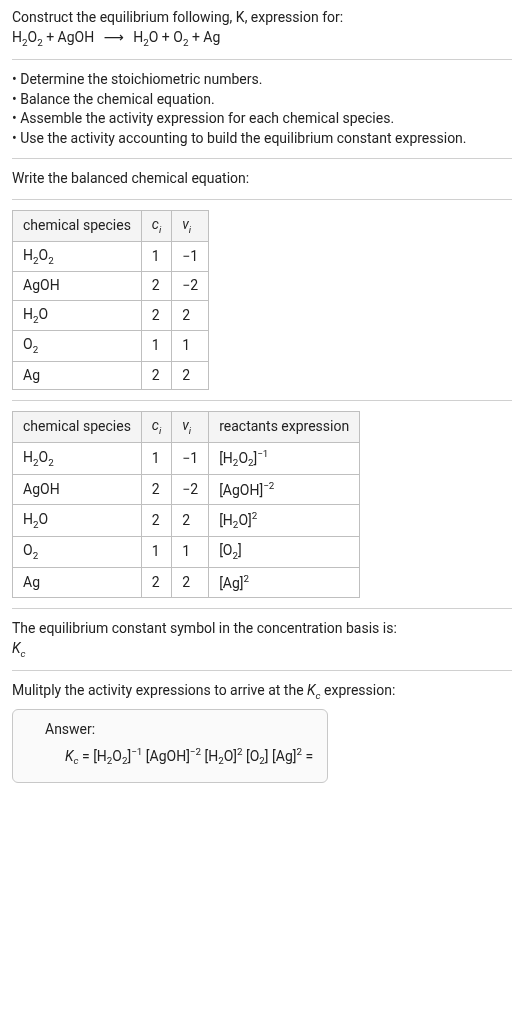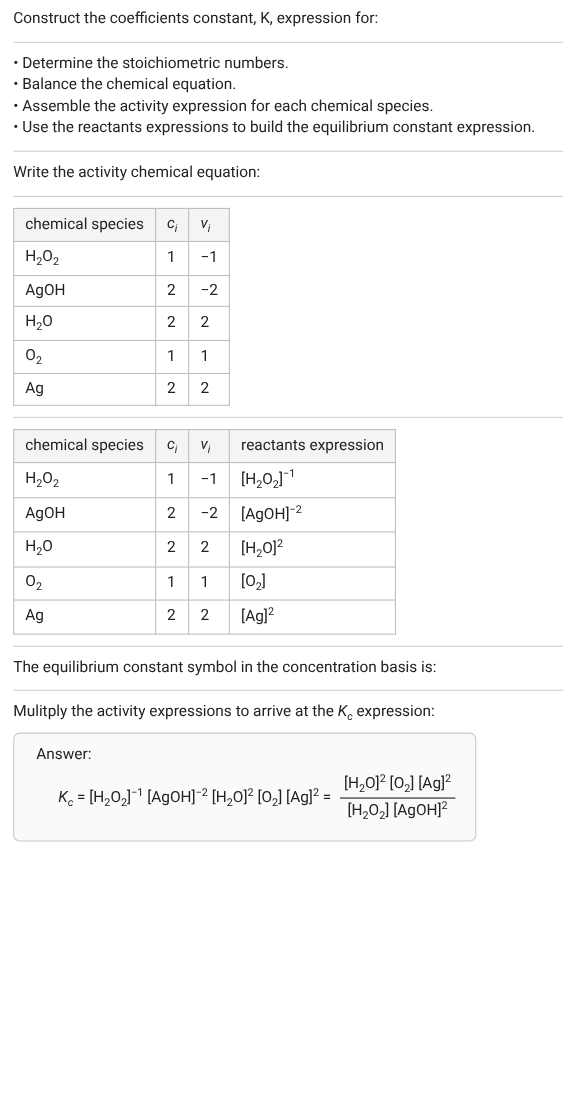--- a/index.html
+++ b/index.html
@@ -30,21 +30,21 @@
   th, td {
     border: 1px solid #bfbfbf;
     padding: 4px 10px;
     text-align: left;
     font-weight: normal;
   }
   th { background: #f4f4f4; }
   .answer-box {
     border: 1px solid #c8c8c8;
     border-radius: 6px;
-    padding: 10px 14px 14px 20px;
+    padding: 10px 14px 14px 32px;
     background: #fafafa;
     display: inline-block;
   }
   .answer-label { margin-bottom: 6px; }
   .eq-line { white-space: nowrap; }
   .frac {
     display: inline-block;
     vertical-align: middle;
     text-align: center;
     margin: 0 4px;
@@ -52,38 +52,45 @@
   .frac .num { display: block; padding: 0 4px; border-bottom: 1px solid #222; }
   .frac .den { display: block; padding: 0 4px; }
 </style>
 </head>
 <body>
 
 
 
 
 <div class="block">
-  <div><span>Construct the coefficients constant, K, expression for:</span></div>
+  <div><span>Construct the equilibrium following, K, expression for:</span></div>
+  <div class="eq-line">
+    <span>H<span class="sub">2</span>O<span class="sub">2</span></span>
+    <span> + AgOH</span>
+    <span class="arrow">⟶</span>
+    <span>H<span class="sub">2</span>O + O<span class="sub">2</span></span>
+    <span> + Ag</span>
+  </div>
 </div>
 
 <hr class="sep">
 
 
 <div class="block">
   <div>• Determine the stoichiometric numbers.</div>
   <div>• Balance the chemical equation.</div>
   <div>• Assemble the activity expression for each chemical species.</div>
-  <div>• Use the reactants expressions to build the equilibrium constant expression.</div>
-</div>
-
-<hr class="sep">
-
-
-<div class="block">
-  <div>Write the activity chemical equation:</div>
+  <div>• Use the activity accounting to build the equilibrium constant expression.</div>
+</div>
+
+<hr class="sep">
+
+
+<div class="block">
+  <div>Write the balanced chemical equation:</div>
 </div>
 
 <hr class="sep">
 
 
 <div class="block">
   <table>
     <tbody>
         <tr>
       <th>chemical species</th>
@@ -163,41 +170,38 @@
     </tr>
   </tbody>
     </table>
 </div>
 
 <hr class="sep">
 
 
 <div class="block">
   <div>The equilibrium constant symbol in the concentration basis is:</div>
+  <div><span class="it">K</span><span class="sub it">c</span></div>
 </div>
 
 <hr class="sep">
 
 
 <div class="block">
   <div>Mulitply the activity expressions to arrive at the <span class="it">K</span><span class="sub it">c</span> expression:</div>
 </div>
 
 
 <div class="answer-box">
   <div class="answer-label">Answer:</div>
   <div class="eq-line" style="padding-left:20px;">
     <span class="it">K</span><span class="sub it">c</span> =
     [H<span class="sub">2</span>O<span class="sub">2</span>]<span class="sup">−1</span>
     [AgOH]<span class="sup">−2</span>
     [H<span class="sub">2</span>O]<span class="sup">2</span>
     [O<span class="sub">2</span>]
     [Ag]<span class="sup">2</span>
     =
-    <span class="frac">
-      <span class="num">[H<span class="sub">2</span>O]<span class="sup">2</span> [O<span class="sub">2</span>] [Ag]<span class="sup">2</span></span>
-      <span class="den">[H<span class="sub">2</span>O<span class="sub">2</span>] [AgOH]<span class="sup">2</span></span>
-    </span>
   </div>
 </div>
 
 
 
 
 </body></html>

